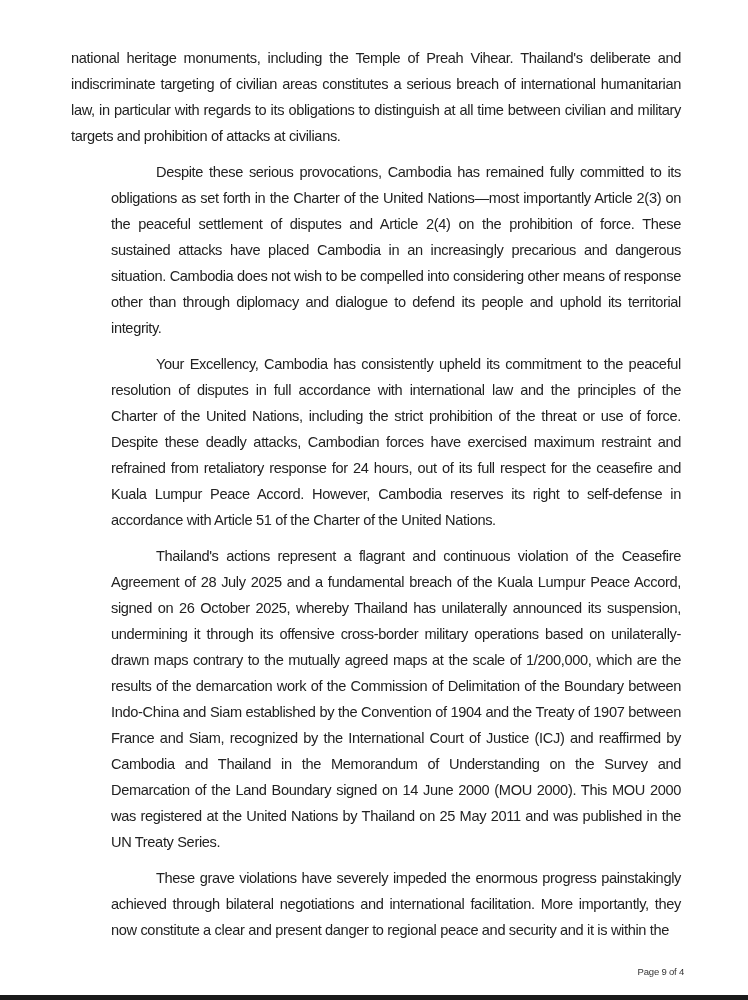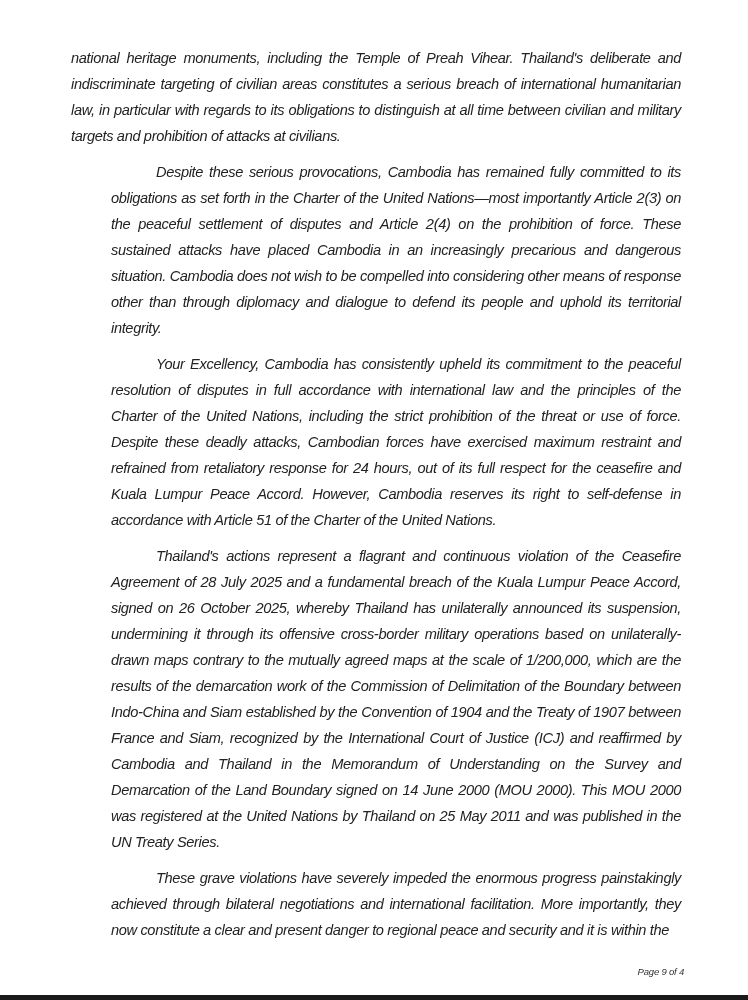--- a/index.html
+++ b/index.html
@@ -14,21 +14,20 @@
     overflow: hidden;
     font-family: "Liberation Sans", "DejaVu Sans", sans-serif;
     color: #222222;
   }
   .page {
     position: absolute;
     left: 0; top: 0;
     width: 748px;
     height: 995px;
     background: #ffffff;
-    font-style: italic;
   }
   .body-text {
     position: absolute;
     left: 71px;
     top: 45px;
     width: 610px;
   }
   .para {
     margin: 0 0 10px 0;
     font-size: 14.6px;

